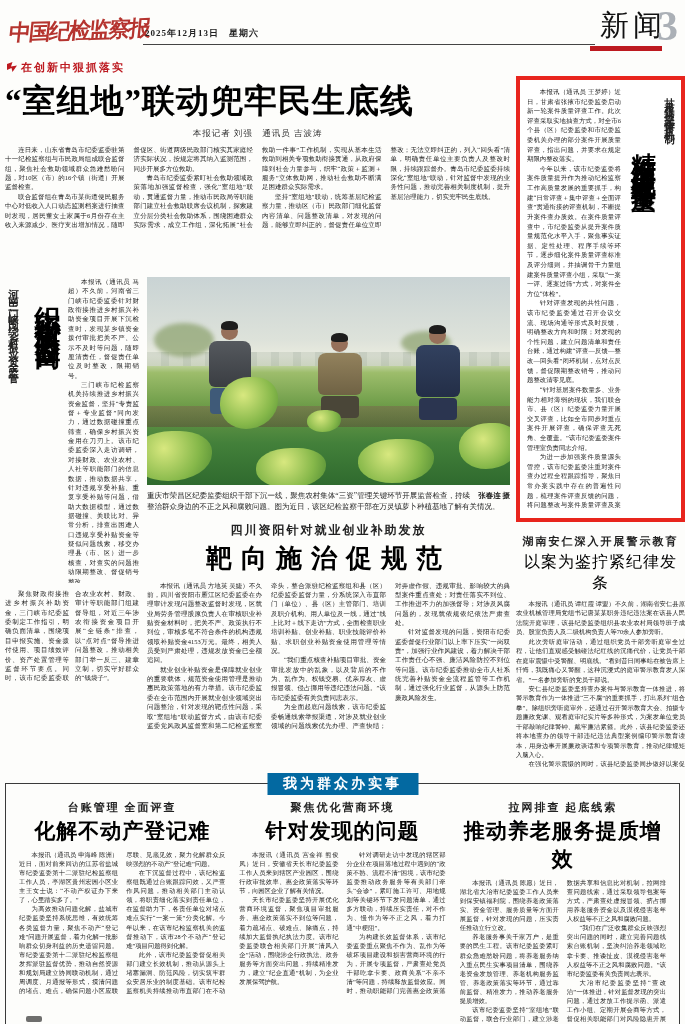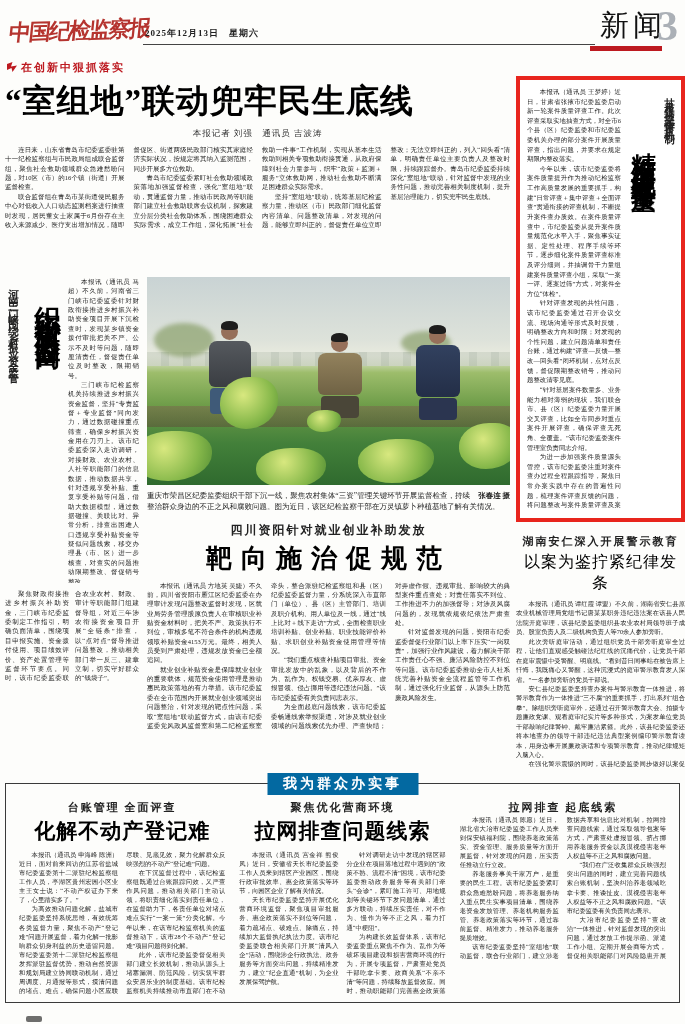--- a/index.html
+++ b/index.html
@@ -216,31 +216,32 @@
     <div class="body-text camp-body">
         <p class="para">本报讯（通讯员 申海峰 陈洲）近日，面对前来回访的江苏省盐城市纪委监委第十二派驻纪检监察组工作人员，亭湖区贵州宏园小区业主王女士说：“不动产权证办下来了，心里踏实多了。”</p>
         <p class="para">为高效推动问题化解，盐城市纪委监委坚持系统思维，有效统筹各类监督力量，聚焦不动产“登记难”问题开展监督，着力化解一批影响群众切身利益的历史遗留问题。市纪委监委第十二派驻纪检监察组发挥派驻监督优势，推动自然资源和规划局建立协同联动机制，通过周调度、月通报等形式，摸清问题的堵点、难点，确保问题小区应联尽联、见底见效，聚力化解群众反映强烈的不动产“登记难”问题。</p>
         <p class="para">在下沉监督过程中，该纪检监察组既通过台账跟踪问效，又严查作风问题，推动相关部门主动认领，将职责细化落实到责任单位，在监督助力下，各责任单位对堵点难点实行“一案一策”分类化解。今年以来，在该市纪检监察机关的监督推动下，该市28个不动产“登记难”项目问题得到化解。</p>
         <p class="para">此外，该市纪委监委督促相关部门建立长效机制，推动从源头上堵塞漏洞、防范风险，切实筑牢群众安居乐业的制度基础。该市纪检监察机关持续推动市直部门在不动产登记中心开设绿色通道，推行预约办证和延时、上门服务，着力转作风、优服务。</p>
       </div>
   </div>
 
   <div class="camp-article">
     <div class="camp-kicker">聚焦优化营商环境</div>
-    <div class="camp-headline">拉网排查问题线索</div>
+    <div class="camp-headline">针对发现的问题</div>
     <div class="body-text camp-body">
         <p class="para">本报讯（通讯员 宫金祥 熊俊凤）近日，安徽省天长市纪委监委工作人员来到辖区产业园区，围绕行政审批效率、惠企政策落实等环节，向园区企业了解有关情况。</p>
         <p class="para">天长市纪委监委坚持开展优化营商环境监督，聚焦项目审批服务、惠企政策落实不到位等问题，着力疏堵点、破难点、除痛点，持续加大监督执纪执法力度。该市纪委监委联合相关部门开展“清风入企”活动，围绕涉企行政执法、政务服务等方面突出问题，持续精准发力，建立“纪企直通”机制，为企业发展保驾护航。</p>
         <p class="para">针对调研走访中发现的辖区部分企业在项目落地过程中遇到的“政策不熟、流程不清”困境，该市纪委监委推动政务服务等有关部门牵头“会诊”，紧盯施工许可、用地规划等关键环节下发问题清单，通过多方联动，持续压实责任，对不作为、慢作为等不正之风，着力打通“中梗阻”。</p>
         <p class="para">为构建长效监督体系，该市纪委监委重点聚焦不作为、乱作为等破坏项目建设和损害营商环境的行为，开展专项监督，严肃查处党员干部吃拿卡要、政商关系“不亲不清”等问题，持续释放监督效应。同时，推动职能部门完善惠企政策落地相关制度机制，强化日常监督，切实为企业发展清障疏堵。</p>
       </div>
   </div>
 
   <div class="camp-article">
     <div class="camp-kicker">拉网排查 起底线索</div>
+    <div class="camp-headline">推动养老服务提质增效</div>
     <div class="body-text camp-body">
         <p class="para">本报讯（通讯员 陈愿）近日，湖北省大冶市纪委监委工作人员来到保安镇福利院，围绕养老政策落实、资金管理、服务质量等方面开展监督，针对发现的问题，压实责任推动立行立改。</p>
         <p class="para">养老服务事关千家万户，是重要的民生工程。该市纪委监委紧盯群众急难愁盼问题，将养老服务纳入重点民生实事项目清单，围绕养老资金发放管理、养老机构服务监管、养老政策落实等环节，通过靠前监督、精准发力，推动养老服务提质增效。</p>
         <p class="para">该市纪委监委坚持“室组地”联动监督，联合行业部门，建立涉老数据共享和信息比对机制，拉网排查问题线索，通过采取领导包案等方式，严肃查处虚报冒领、挤占挪用养老服务资金以及漠视侵害老年人权益等不正之风和腐败问题。</p>
         <p class="para">“我们在广泛收集群众反映强烈突出问题的同时，建立完善问题线索台账机制，坚决纠治养老领域吃拿卡要、推诿扯皮、漠视侵害老年人权益等不正之风和腐败问题。”该市纪委监委有关负责同志表示。</p>
         <p class="para">大冶市纪委监委坚持“查改治”一体推进，针对监督发现的突出问题，通过发放工作提示函、派遣工作小组、定期开展会商等方式，督促相关职能部门对风险隐患开展拉网式排查，从源头规范养老机构运营管理、财务管理、服务质量等，推动建章立制，增强管理效能。</p>
       </div>
   </div>
 </div>
 

